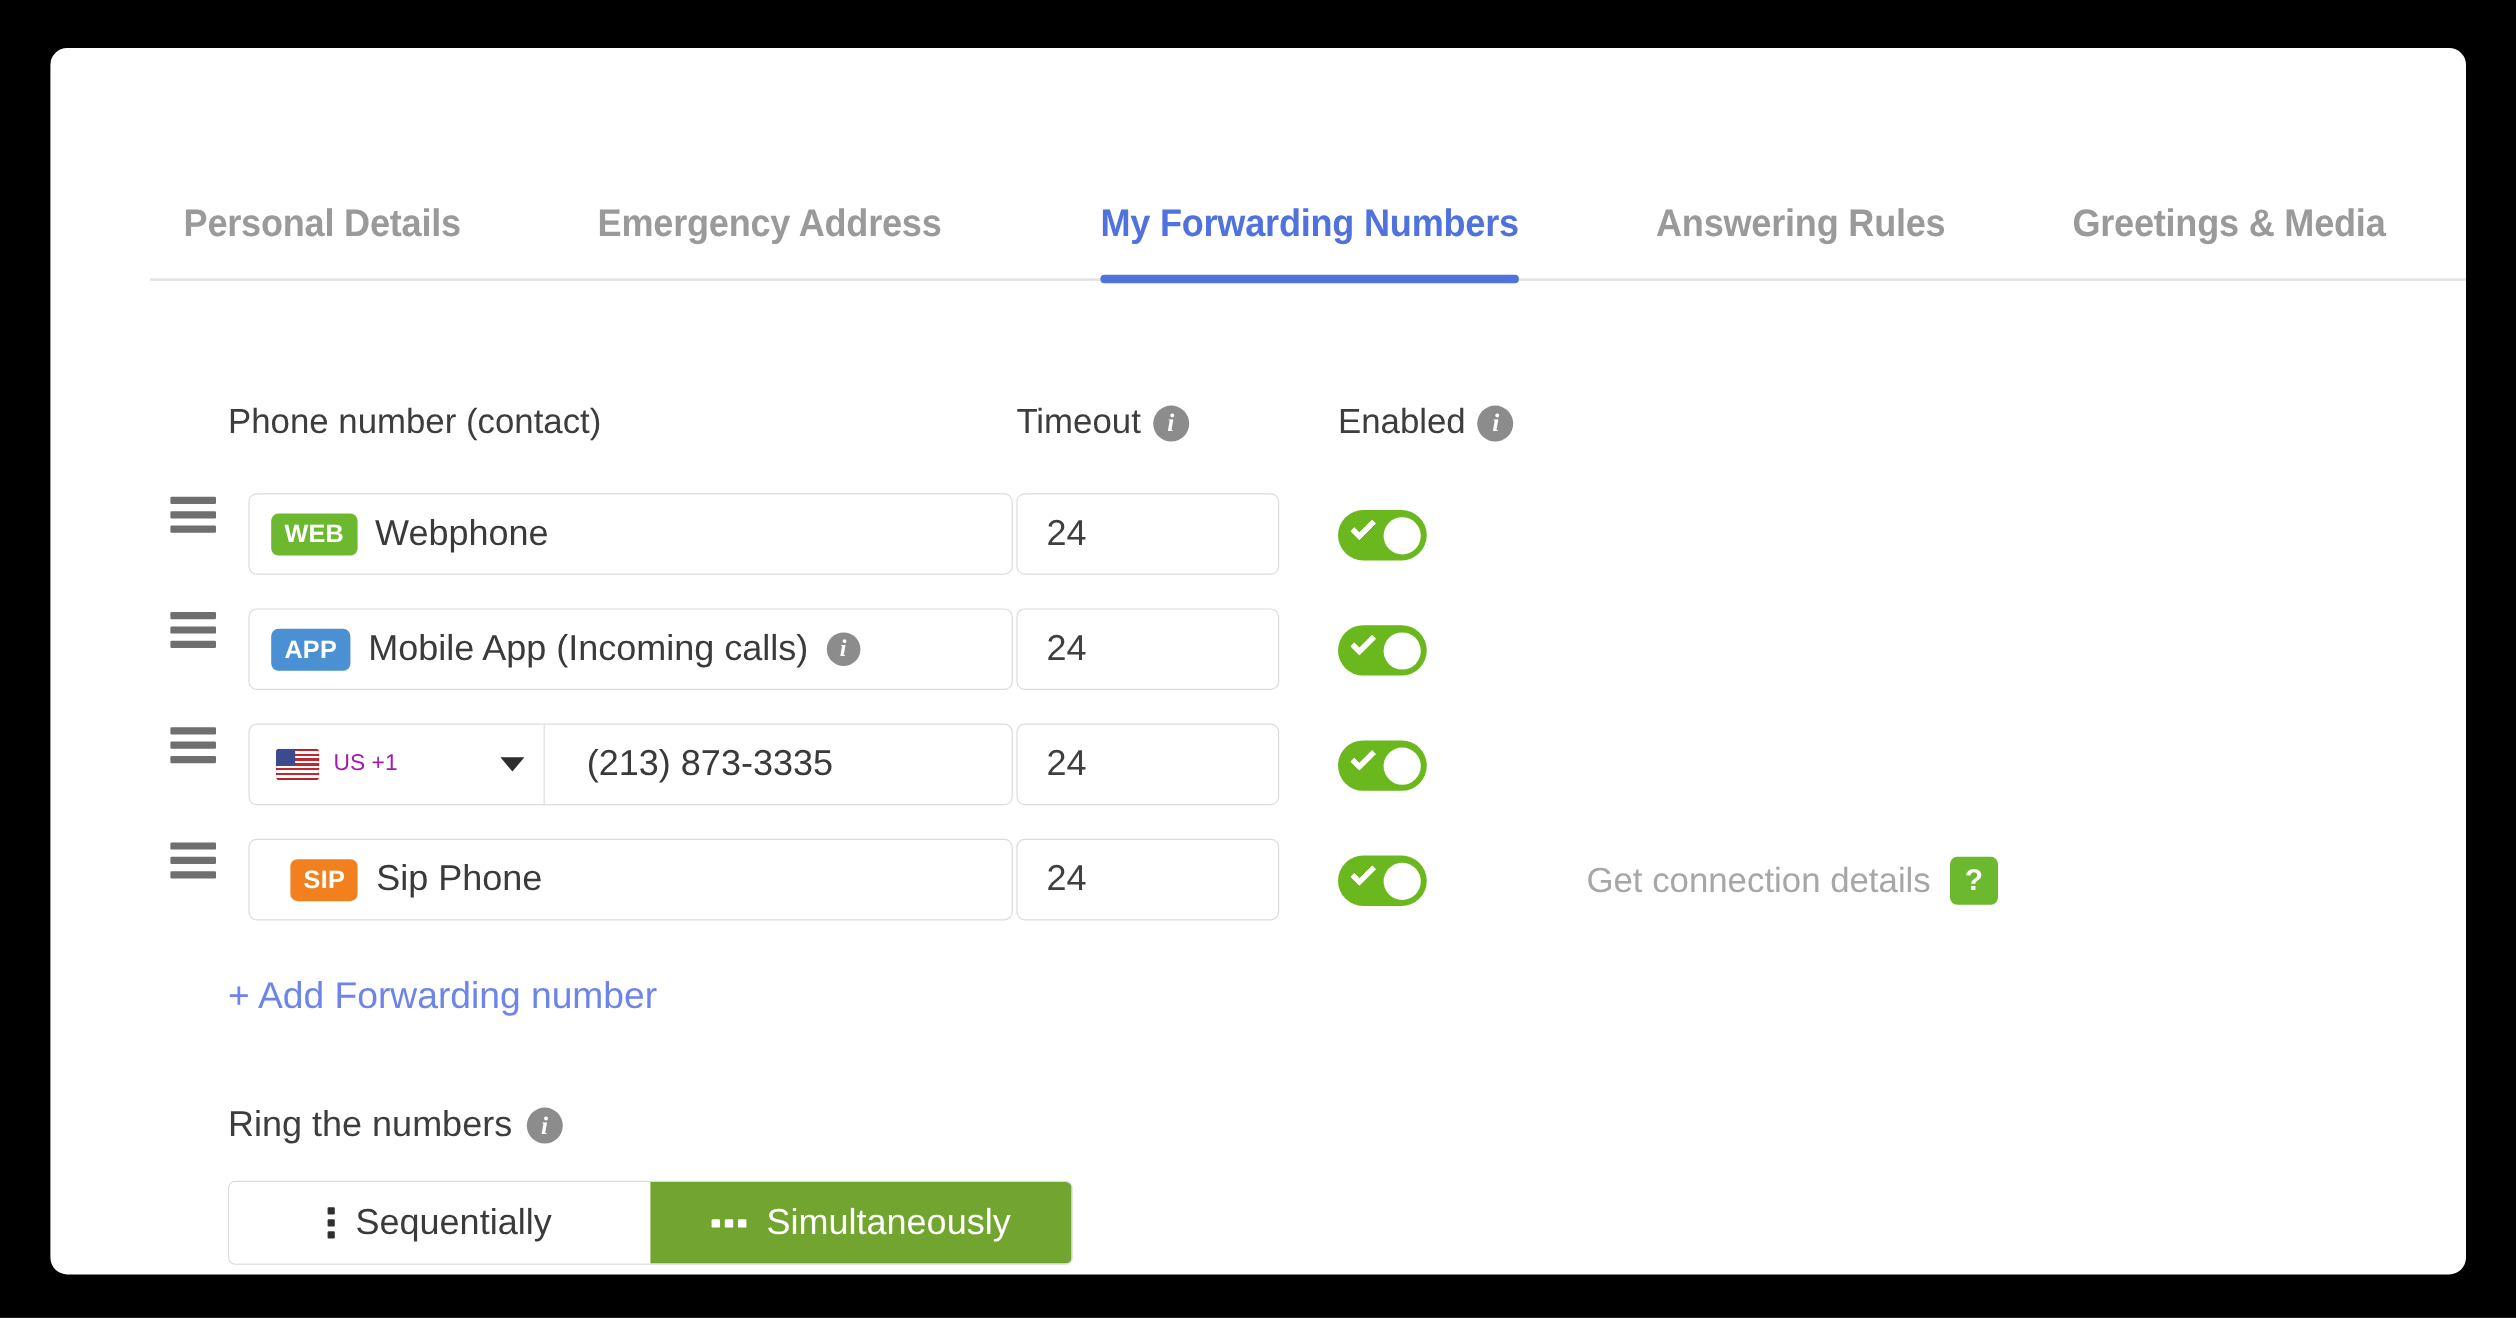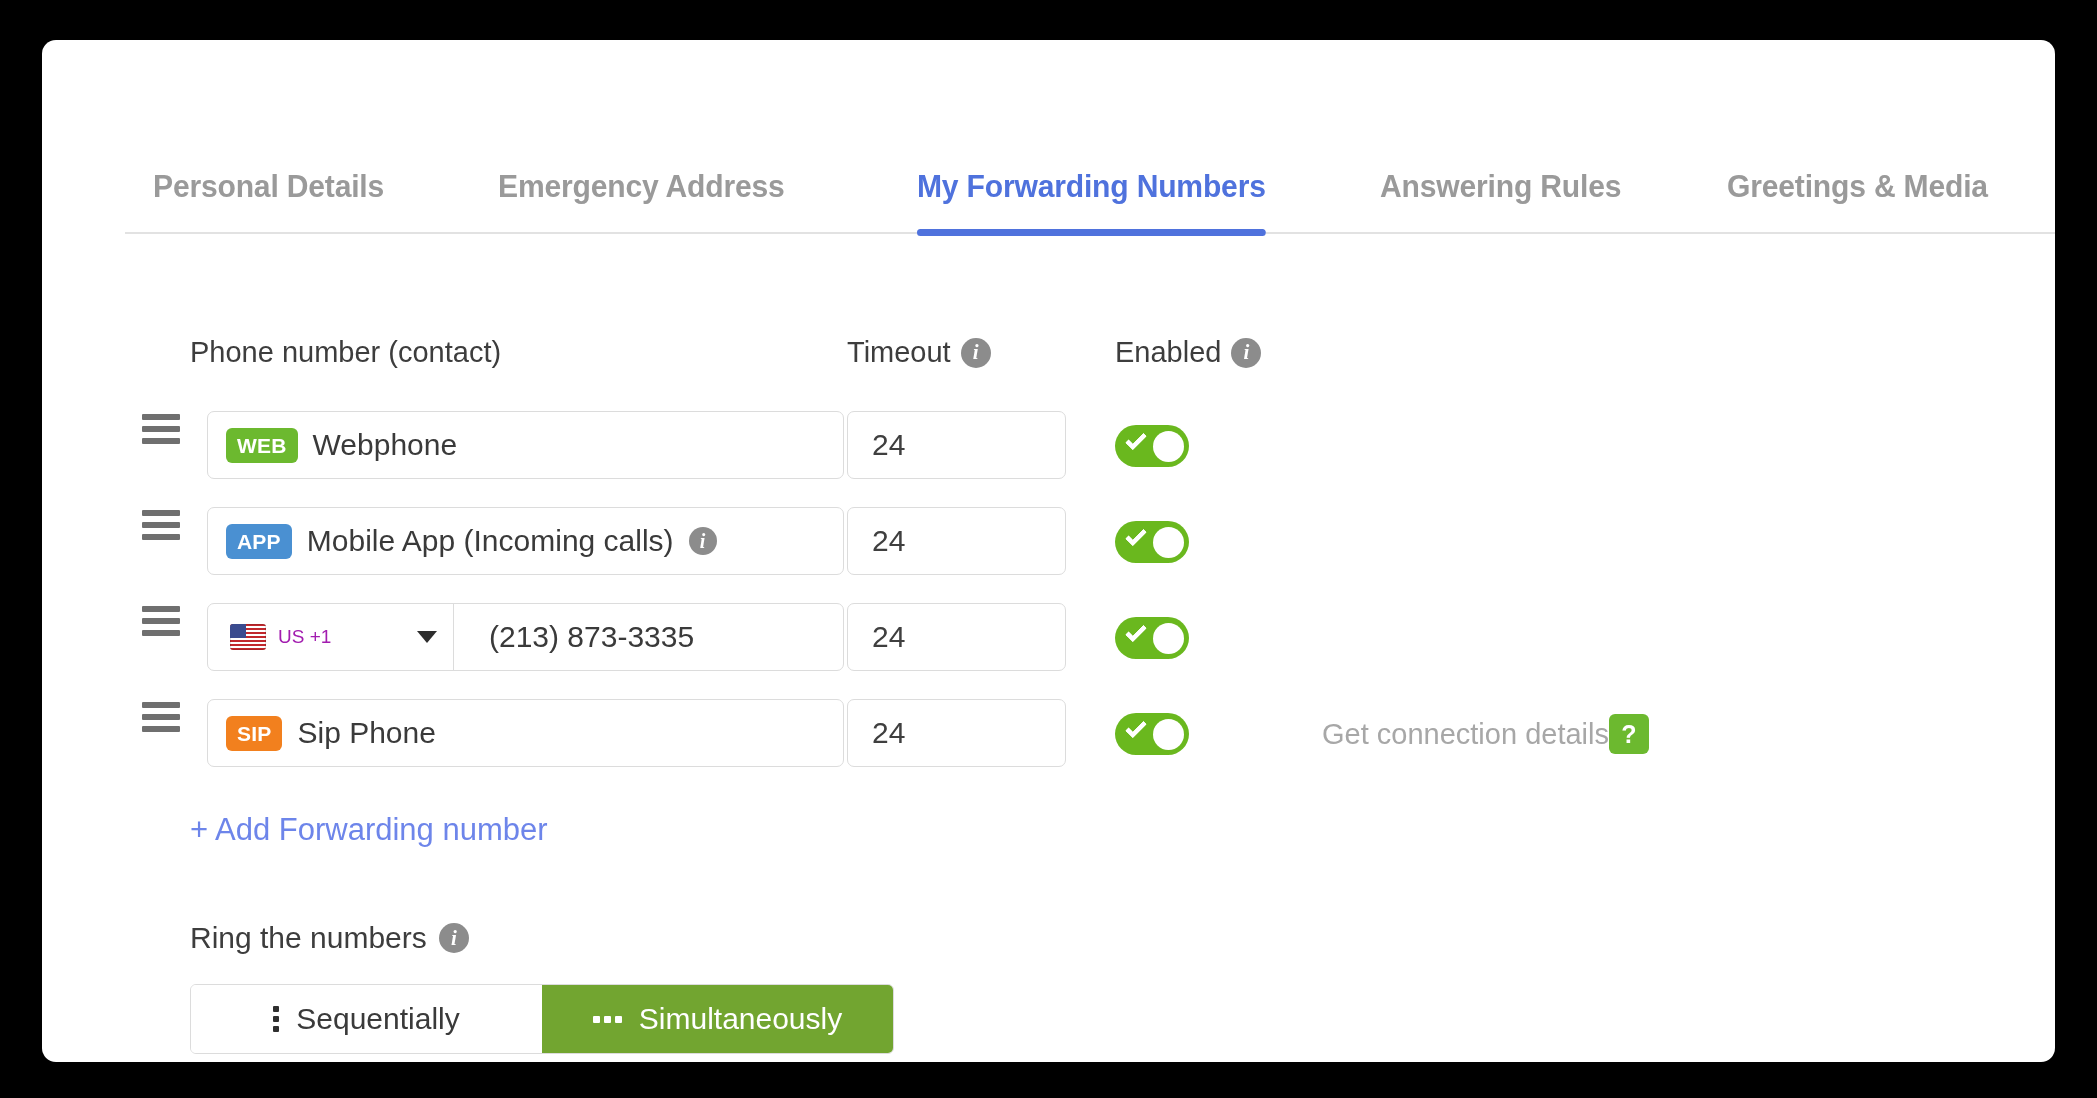--- a/index.html
+++ b/index.html
@@ -163,21 +163,21 @@
     color: #ffffff;
     border-radius: 6px;
     padding: 7px 11px 7px 11px;
     letter-spacing: 0.2px;
     line-height: 1;
     font-family: "Liberation Sans", sans-serif;
     flex: none;
   }
   .badge.web { background: #6cb92f; }
   .badge.app { background: #4a90d2; }
-  .badge.sip { background: #f2801e; }
+  .badge.sip { background: #f2801e; margin-left: 16px; }
 
   .field-text {
     font-size: 30px;
     color: #3a3a3a;
     white-space: nowrap;
   }
 
   
   .field.phone {
     width: 637px;
@@ -285,20 +285,21 @@
     background: #ffffff;
   }
 
   
   .conn {
     position: absolute;
     left: 1280px;
     top: 674px;
     display: flex;
     align-items: center;
+    gap: 16px;
   }
   .conn-label {
     font-size: 29px;
     color: #a7a7a7;
   }
   .qbtn {
     width: 40px; height: 40px;
     background: #6cb92f;
     border-radius: 6px;
     color: #ffffff;

